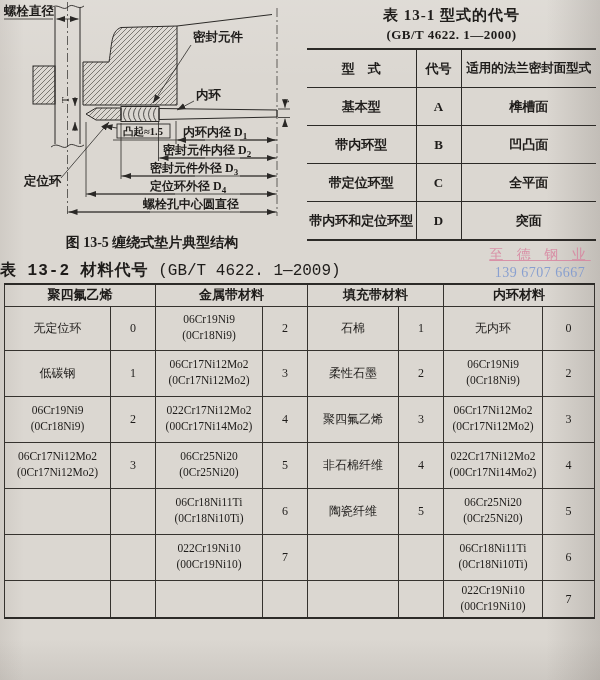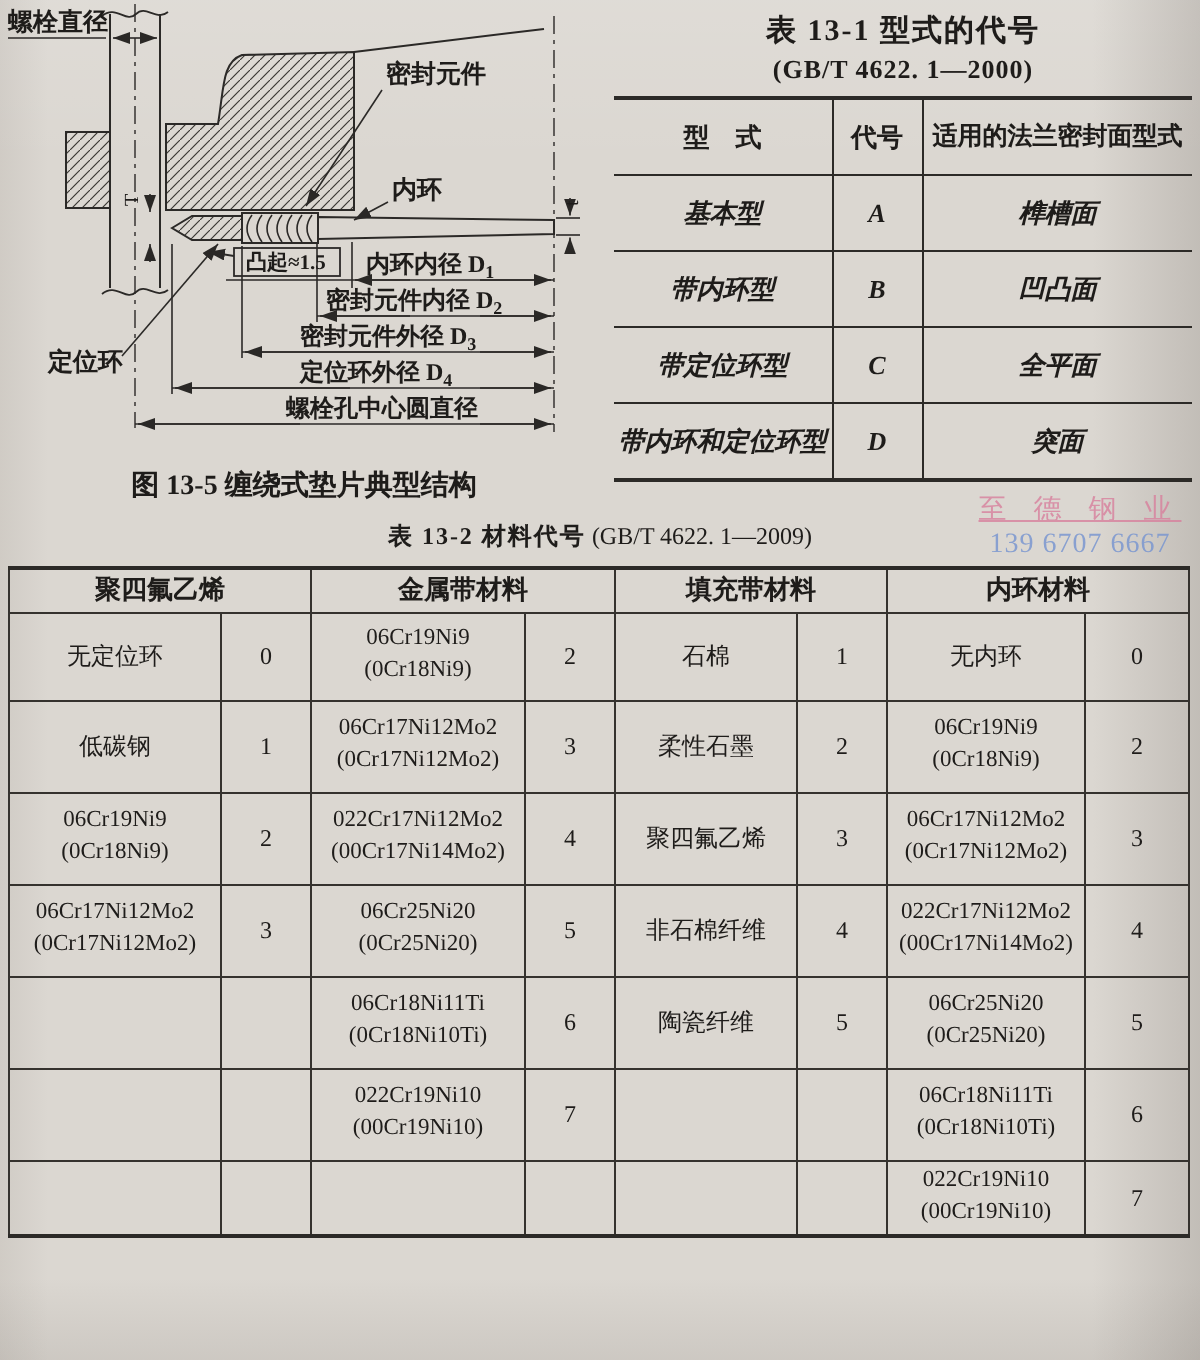--- a/index.html
+++ b/index.html
@@ -17,25 +17,25 @@
   
   .t1{position:absolute;left:307px;top:6px;width:289px;}
   .t1-title{text-align:center;font-weight:bold;font-size:15px;letter-spacing:1px;}
   .t1-sub{text-align:center;font-weight:bold;font-size:13px;margin-top:2px;letter-spacing:.5px;}
   table.t1tab{border-collapse:collapse;width:100%;margin-top:5px;table-layout:fixed;
     border-top:2px solid #2c2a27;border-bottom:2px solid #2c2a27;}
   .t1tab th,.t1tab td{padding:0;text-align:center;font-size:13px;border-top:1px solid #2c2a27;
     overflow:hidden;white-space:nowrap;}
   .t1tab tr:first-child th{border-top:none;}
   .t1tab th{font-weight:bold;height:37px;}
-  .t1tab td{height:37px;font-weight:600;font-style:italic;}
+  .t1tab td{height:37px;font-weight:600;}
   .t1tab .vl{border-left:1px solid #2c2a27;}
 
   
-  .t2-title{position:absolute;top:260px;left:0;width:100%;text-align:center;font-size:12px;}
+  .t2-title{position:absolute;top:260px;left:0;width:100%;text-align:left;font-size:16px;font-family:Liberation Mono, monospace;}
   .t2-title .b{font-weight:bold;letter-spacing:1px;}
   table.t2tab{position:absolute;left:4px;top:283px;width:590px;border-collapse:collapse;table-layout:fixed;
     border:1px solid #2c2a27;border-top:2px solid #2c2a27;border-bottom:2px solid #2c2a27;}
   .t2tab th,.t2tab td{border:1px solid #35322e;padding:0 1px;text-align:center;vertical-align:middle;
     font-size:12px;white-space:pre-line;line-height:1.35;overflow:hidden;}
   .t2tab th{font-weight:bold;font-size:13px;}
   .t2tab td.alloy{font-size:11.5px;}
 
   
   .wm{position:absolute;left:484px;top:246px;width:112px;text-align:center;pointer-events:none;}

